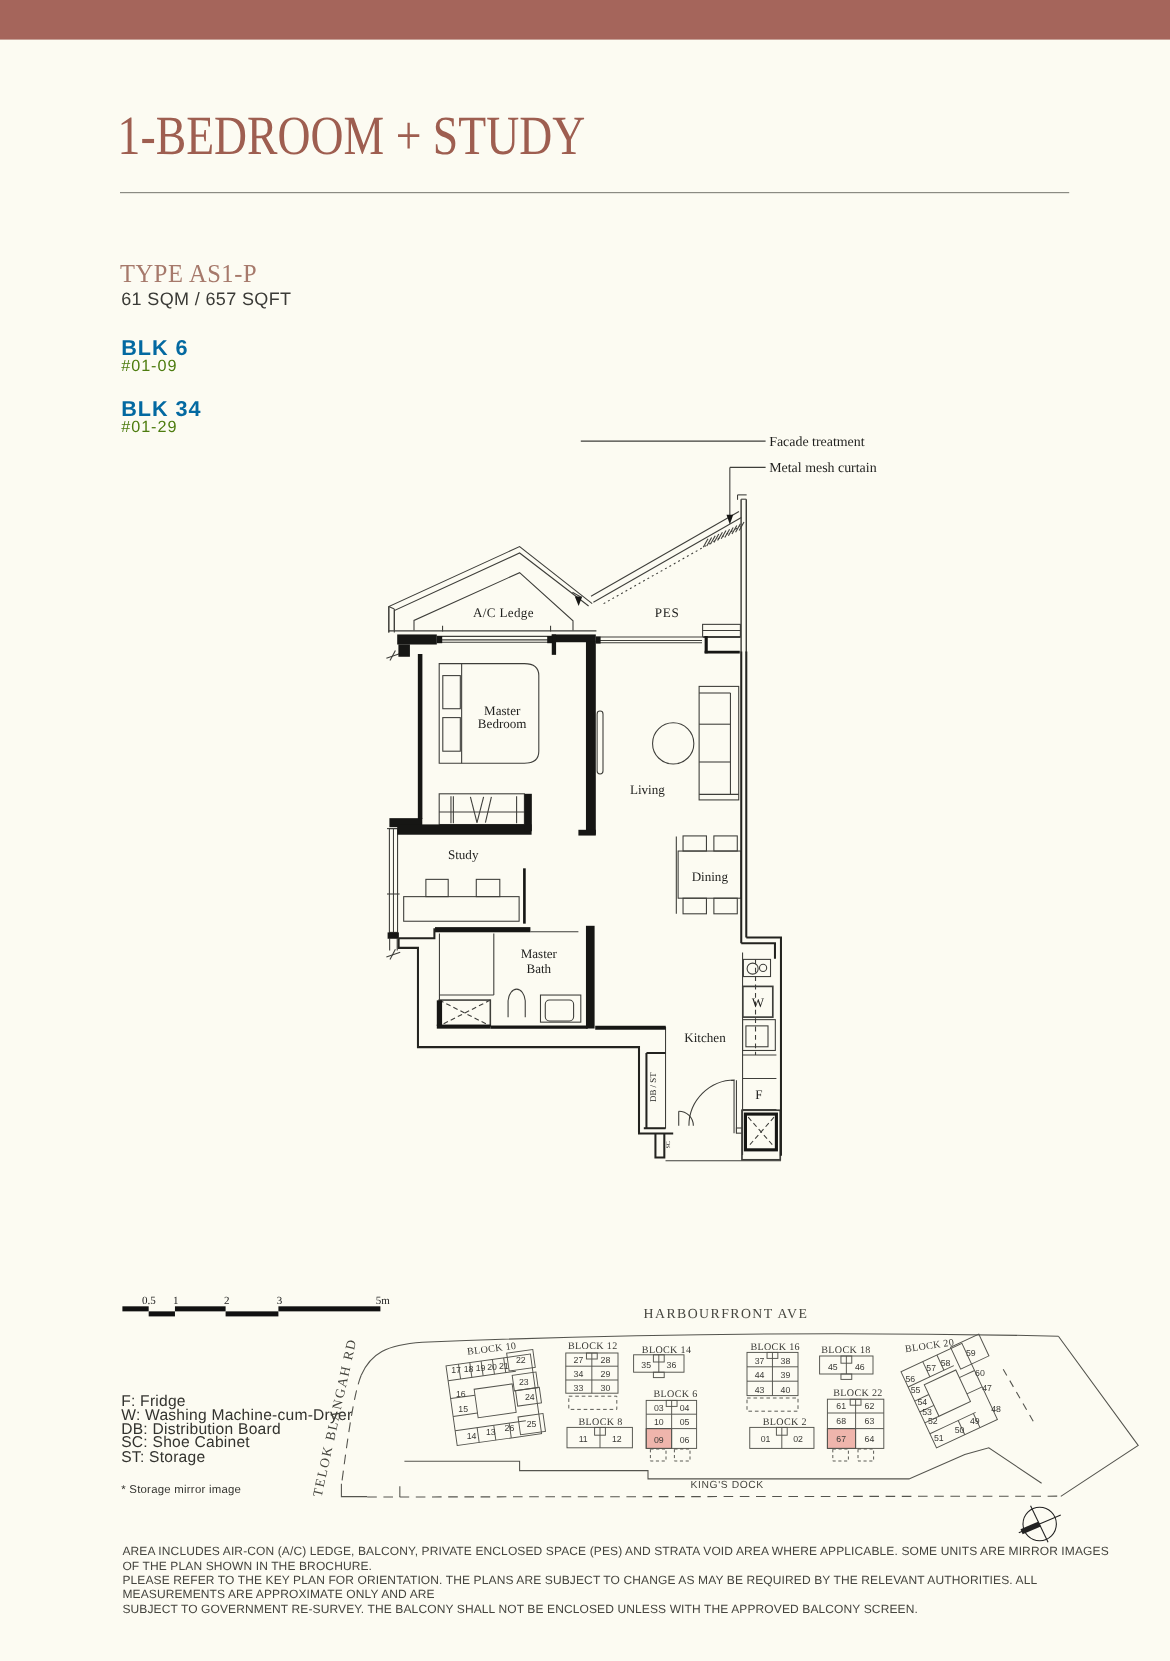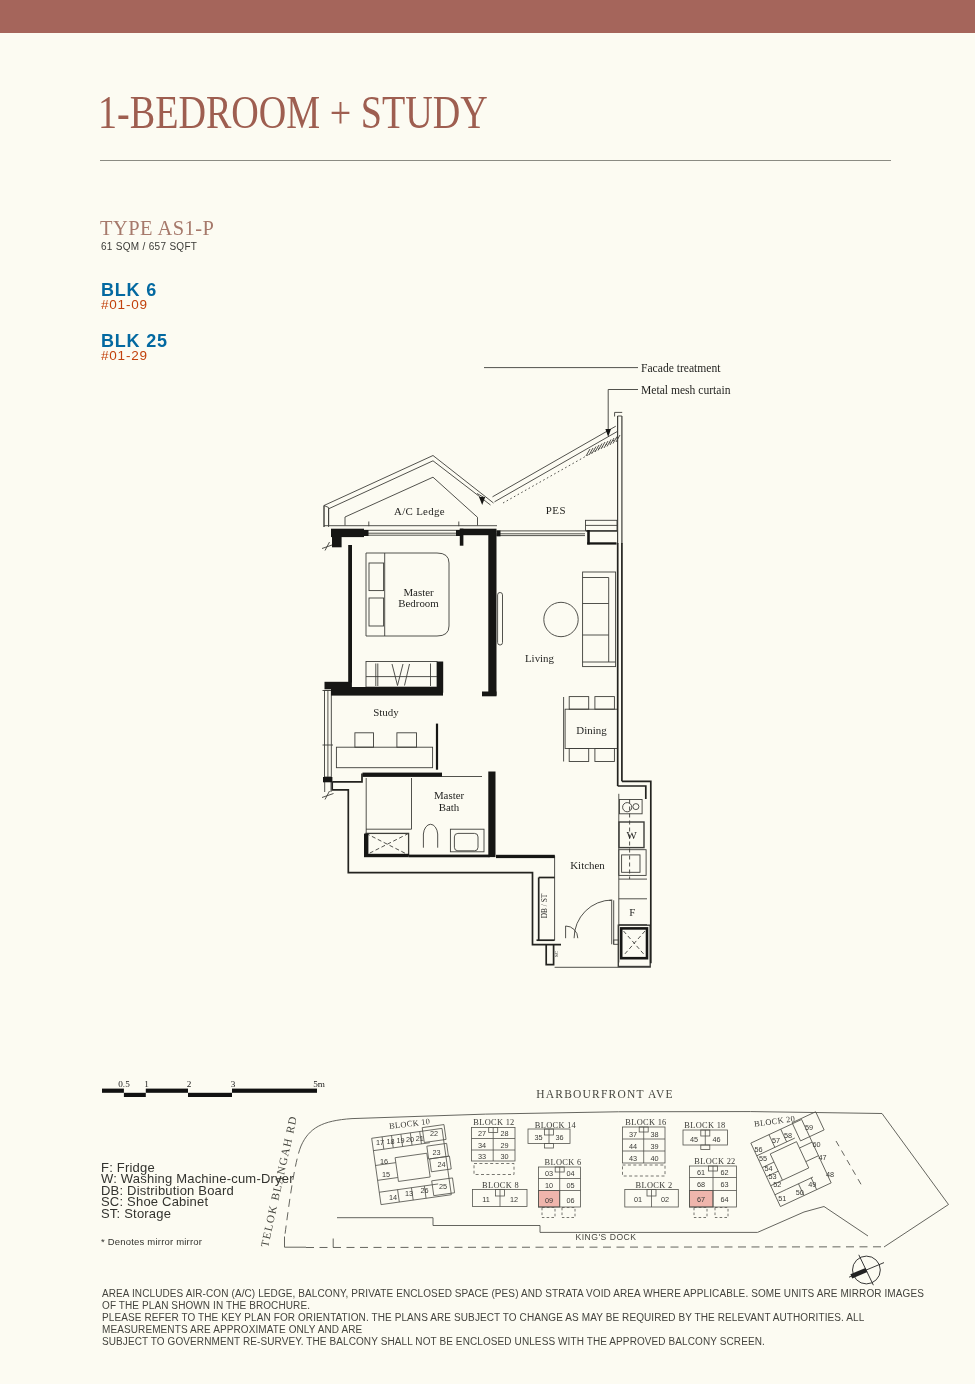--- a/index.html
+++ b/index.html
@@ -1,37 +1,37 @@
 <!DOCTYPE html>
 <html><head><meta charset="utf-8"><style>
 html,body{margin:0;padding:0}
 body{width:975px;height:1384px;background:#FCFBF2;position:relative;font-family:"Liberation Sans",sans-serif;overflow:hidden}
 .bar{position:absolute;left:0;top:0;width:975px;height:33px;background:#A5655B}
 h1{position:absolute;left:98px;top:86px;margin:0;font-family:"Liberation Serif",serif;font-weight:400;font-size:46px;color:#9E5E50;letter-spacing:0;white-space:nowrap;transform:scaleX(0.828);transform-origin:left top}
 .rule{position:absolute;left:100px;top:160px;width:791px;border-top:1.6px solid #8B8B83}
 .type{position:absolute;left:100px;top:216px;font-family:"Liberation Serif",serif;font-size:21.5px;color:#A6796B;letter-spacing:0.5px;white-space:nowrap;transform:scaleX(0.95);transform-origin:left top}
-.sqm{position:absolute;left:101px;top:241px;font-size:10px;letter-spacing:.3px;color:#3A3A36}
+.sqm{position:absolute;left:101px;top:241px;font-size:15px;letter-spacing:.3px;color:#3A3A36}
 .blk{position:absolute;left:101px;font-size:18px;letter-spacing:.8px;color:#0369a1;font-weight:bold}
-.num{position:absolute;left:101px;font-size:13.5px;letter-spacing:.8px;color:#c2410c}
+.num{position:absolute;left:101px;font-size:13.5px;letter-spacing:.8px;color:#4d7c0f}
 .legend{position:absolute;left:101px;top:1162px;font-size:13px;color:#33332F;line-height:11.4px;letter-spacing:.2px}
 .mirror{position:absolute;left:101px;top:1236px;font-size:9.5px;color:#33332F;letter-spacing:.2px}
 .disc{position:absolute;left:102px;top:1288px;width:830px;font-size:10px;color:#44443E;line-height:12px;letter-spacing:.1px}
 svg.plan{position:absolute;left:0;top:0}
 </style></head><body>
 <div class="bar"></div>
 <h1>1-BEDROOM + STUDY</h1>
 <div class="rule"></div>
 <div class="type">TYPE AS1-P</div>
 <div class="sqm">61 SQM / 657 SQFT</div>
 <div class="blk" style="top:280px">BLK 6</div>
 <div class="num" style="top:297px">#01-09</div>
-<div class="blk" style="top:331px">BLK 25</div>
+<div class="blk" style="top:331px">BLK 34</div>
 <div class="num" style="top:348px">#01-29</div>
 <div class="legend">F: Fridge<br>W: Washing Machine-cum-Dryer<br>DB: Distribution Board<br>SC: Shoe Cabinet<br>ST: Storage</div>
-<div class="mirror">* Denotes mirror mirror</div>
+<div class="mirror">* Storage mirror image</div>
 <div class="disc">AREA INCLUDES AIR-CON (A/C) LEDGE, BALCONY, PRIVATE ENCLOSED SPACE (PES) AND STRATA VOID AREA WHERE APPLICABLE. SOME UNITS ARE MIRROR IMAGES OF THE PLAN SHOWN IN THE BROCHURE.<br>PLEASE REFER TO THE KEY PLAN FOR ORIENTATION. THE PLANS ARE SUBJECT TO CHANGE AS MAY BE REQUIRED BY THE RELEVANT AUTHORITIES. ALL MEASUREMENTS ARE APPROXIMATE ONLY AND ARE<br>SUBJECT TO GOVERNMENT RE-SURVEY. THE BALCONY SHALL NOT BE ENCLOSED UNLESS WITH THE APPROVED BALCONY SCREEN.</div>
 <svg class="plan" width="975" height="1384" viewBox="0 0 975 1384">
 <g id="fp" stroke="#3E3E3A" stroke-width="0.9" fill="none">
 
 <path d="M324,527 L324,505.5 L433,455.5 L493.5,503"></path>
 <path d="M328.6,525.5 L328.6,508.8 L433,460.8 L490.5,505"></path>
 <path d="M345,525.5 L345,517 L433,477.2 L477.5,517.3 L477.5,525.5"></path>
 <line x1="324" y1="525.7" x2="497" y2="525.7"></line>
 <line x1="324" y1="505.5" x2="328.6" y2="507.5"></line>
 

